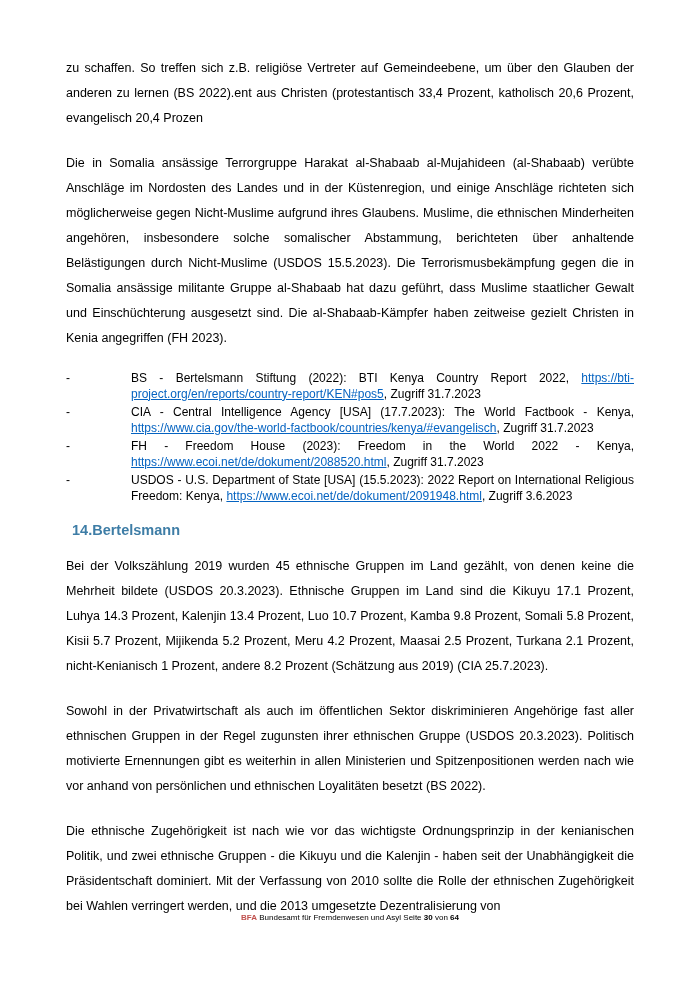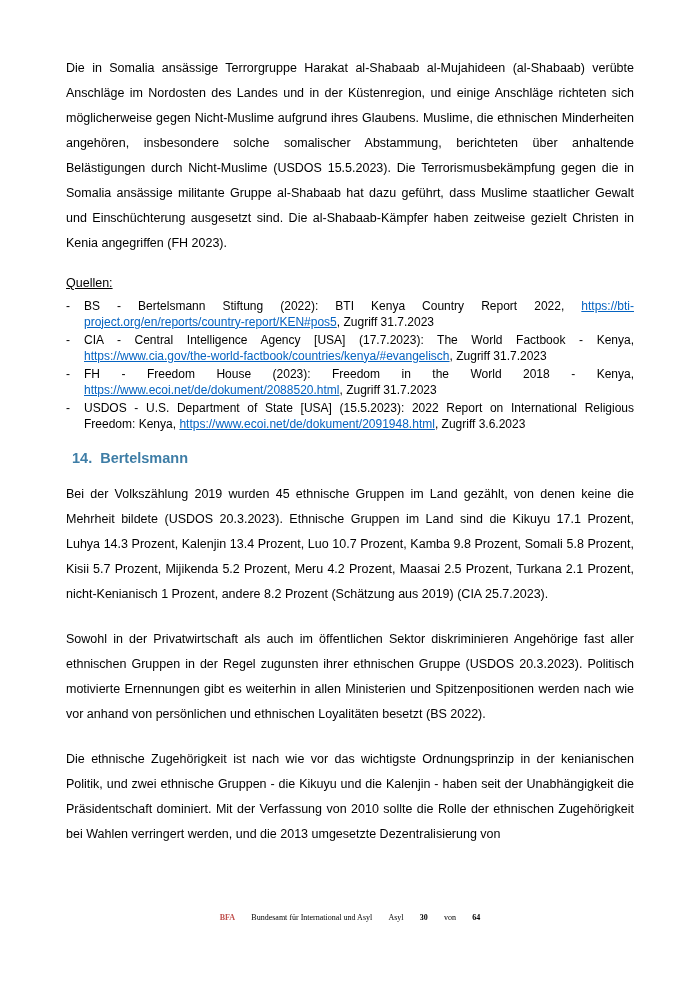--- a/index.html
+++ b/index.html
@@ -35,79 +35,80 @@
     display: flex;
     margin-bottom: 3px;
   }
   .dash {
     flex: 0 0 18px;
   }
   .src-text {
     flex: 1;
     text-align: justify;
     overflow-wrap: anywhere;
+    margin-left: 47px;
   }
   .link {
     color: #0563c1;
     text-decoration: underline;
     cursor: pointer;
     overflow-wrap: anywhere;
   }
   .heading {
     color: #3e7da6;
     font-size: 14.5px;
     font-weight: bold;
     margin: 18px 0 16px 6px;
   }
   .heading .h-num {
     display: inline-block;
-    margin-right: 8px;
+    margin-right: 0;
   }
   .footer {
     position: absolute;
     left: 0;
     right: 0;
     bottom: 68px;
     text-align: center;
     font-size: 8px;
     color: #000000;
   }
-  .footer span { margin: 0 7px; font-family: Liberation Serif, serif; }
+  .footer span { margin: 0 0; }
   .f-bfa {
     color: #c0504d;
     font-weight: bold;
   }
   .f-seite { margin-left: 4px; }
   .f-bold { font-weight: bold; }
 </style>
 </head>
 <body>
 
 <div class="page">
 
+  <p class="body-par">zu schaffen. So treffen sich z.B. religiöse Vertreter auf Gemeindeebene, um über den Glauben der anderen zu lernen (BS 2022).ent aus Christen (protestantisch 33,4 Prozent, katholisch 20,6 Prozent, evangelisch 20,4 Prozen</p>
 
   <p class="body-par">Die in Somalia ansässige Terrorgruppe Harakat al-Shabaab al-Mujahideen (al-Shabaab) verübte Anschläge im Nordosten des Landes und in der Küstenregion, und einige Anschläge richteten sich möglicherweise gegen Nicht-Muslime aufgrund ihres Glaubens. Muslime, die ethnischen Minderheiten angehören, insbesondere solche somalischer Abstammung, berichteten über anhaltende Belästigungen durch Nicht-Muslime (USDOS 15.5.2023). Die Terrorismusbekämpfung gegen die in Somalia ansässige militante Gruppe al-Shabaab hat dazu geführt, dass Muslime staatlicher Gewalt und Einschüchterung ausgesetzt sind. Die al-Shabaab-Kämpfer haben zeitweise gezielt Christen in Kenia angegriffen (FH 2023).</p>
 
-  <p class="sources-label">Quellen:</p>
 
   <div class="sources">
 
     <div class="src-item">
       <span class="dash">-</span>
       <span class="src-text"><span>BS - Bertelsmann Stiftung (2022): BTI Kenya Country Report 2022, </span><a class="link">https://bti-project.org/en/reports/country-report/KEN#pos5</a><span>, Zugriff 31.7.2023</span></span>
     </div>
 
     <div class="src-item">
       <span class="dash">-</span>
       <span class="src-text"><span>CIA - Central Intelligence Agency [USA] (17.7.2023): The World Factbook - Kenya, </span><a class="link">https://www.cia.gov/the-world-factbook/countries/kenya/#evangelisch</a><span>, Zugriff 31.7.2023</span></span>
     </div>
 
     <div class="src-item">
       <span class="dash">-</span>
-      <span class="src-text"><span>FH - Freedom House (2023): Freedom in the World 2018 - Kenya, </span><a class="link">https://www.ecoi.net/de/dokument/2088520.html</a><span>, Zugriff 31.7.2023</span></span>
+      <span class="src-text"><span>FH - Freedom House (2023): Freedom in the World 2022 - Kenya, </span><a class="link">https://www.ecoi.net/de/dokument/2088520.html</a><span>, Zugriff 31.7.2023</span></span>
     </div>
 
     <div class="src-item">
       <span class="dash">-</span>
       <span class="src-text"><span>USDOS - U.S. Department of State [USA] (15.5.2023): 2022 Report on International Religious Freedom: Kenya, </span><a class="link">https://www.ecoi.net/de/dokument/2091948.html</a><span>, Zugriff 3.6.2023</span></span>
     </div>
 
   </div>
 
   <h2 class="heading">
@@ -117,18 +118,18 @@
   <p class="body-par">Bei der Volkszählung 2019 wurden 45 ethnische Gruppen im Land gezählt, von denen keine die Mehrheit bildete (USDOS 20.3.2023). Ethnische Gruppen im Land sind die Kikuyu 17.1 Prozent, Luhya 14.3 Prozent, Kalenjin 13.4 Prozent, Luo 10.7 Prozent, Kamba 9.8 Prozent, Somali 5.8 Prozent, Kisii 5.7 Prozent, Mijikenda 5.2 Prozent, Meru 4.2 Prozent, Maasai 2.5 Prozent, Turkana 2.1 Prozent, nicht-Kenianisch 1 Prozent, andere 8.2 Prozent (Schätzung aus 2019) (CIA 25.7.2023).</p>
 
   <p class="body-par">Sowohl in der Privatwirtschaft als auch im öffentlichen Sektor diskriminieren Angehörige fast aller ethnischen Gruppen in der Regel zugunsten ihrer ethnischen Gruppe (USDOS 20.3.2023). Politisch motivierte Ernennungen gibt es weiterhin in allen Ministerien und Spitzenpositionen werden nach wie vor anhand von persönlichen und ethnischen Loyalitäten besetzt (BS 2022).</p>
 
   <p class="body-par">Die ethnische Zugehörigkeit ist nach wie vor das wichtigste Ordnungsprinzip in der kenianischen Politik, und zwei ethnische Gruppen - die Kikuyu und die Kalenjin - haben seit der Unabhängigkeit die Präsidentschaft dominiert. Mit der Verfassung von 2010 sollte die Rolle der ethnischen Zugehörigkeit bei Wahlen verringert werden, und die 2013 umgesetzte Dezentralisierung von</p>
 
 </div>
 
 <div class="footer">
   <span class="f-bfa">BFA</span>
-  <span>Bundesamt für International und Asyl</span>
-  <span class="f-seite">Asyl</span>
+  <span>Bundesamt für Fremdenwesen und Asyl</span>
+  <span class="f-seite">Seite</span>
   <span class="f-bold">30</span>
   <span>von</span>
   <span class="f-bold">64</span>
 </div>
 
 </body></html>

